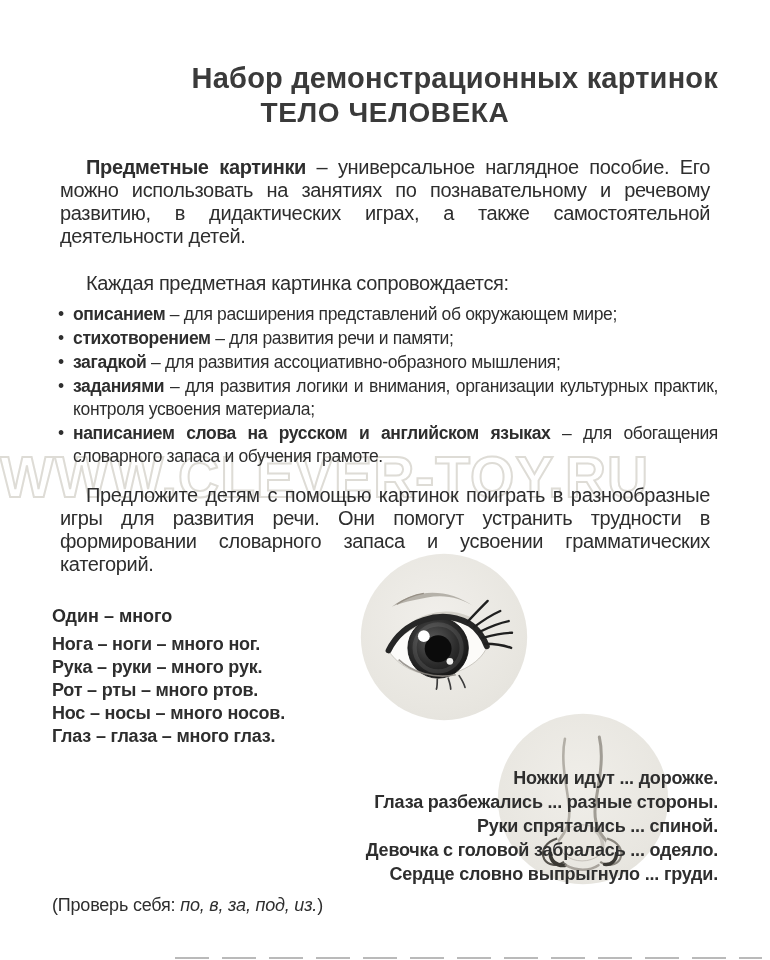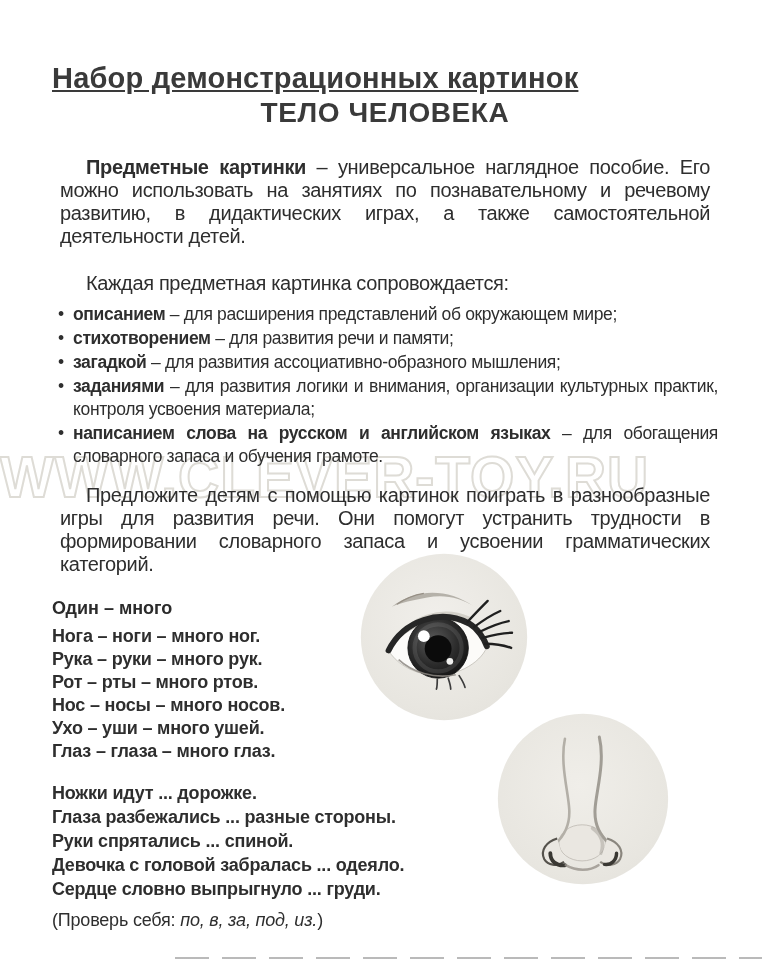--- a/index.html
+++ b/index.html
@@ -1,37 +1,37 @@
 <!DOCTYPE html>
 <html><head>
 <meta charset="utf-8">
 <style>
   html,body{margin:0;padding:0;background:#ffffff;}
   .page{position:relative;width:770px;height:960px;background:#ffffff;
         font-family:"Liberation Sans",sans-serif;color:#2e2e2e;overflow:hidden;}
   .content{position:relative;z-index:2;padding:60px 52px 0 52px;}
-  .title{font-size:29px;font-weight:700;text-align:left;color:#3a3a3a;line-height:36px;letter-spacing:.2px;text-decoration:underline;}
+  .title{font-size:29px;font-weight:700;text-align:right;color:#3a3a3a;line-height:36px;letter-spacing:.2px;}
   .subtitle{font-size:28px;font-weight:700;text-align:center;color:#3a3a3a;line-height:34px;letter-spacing:.6px;}
   .para{font-size:20px;line-height:23px;letter-spacing:-0.35px;text-align:justify;margin:8px;}
   .indent{text-indent:26px;}
   .intro{margin-top:26px;}
   .accompany-heading{margin-top:24px;}
   .bullets{margin-top:5px;}
   .bullet{position:relative;padding-left:21px;text-align:justify;
           font-size:17.5px;line-height:23px;letter-spacing:-0.35px;margin:1px 0;}
   .bullet::before{content:"•";position:absolute;left:6px;top:0;color:#2e2e2e;}
   .para b,.bullet b{font-weight:700;}
   .suggest{margin-top:16px;}
   .section-heading{font-size:18px;font-weight:700;line-height:24px;color:#2b2b2b;}
-  .one-many{margin-top:20px;}
+  .one-many{margin-top:28px;}
   .one-many .section-heading{margin-bottom:5px;}
   .list-line{font-size:18px;line-height:23px;letter-spacing:-0.2px;font-weight:bold;}
   .preposition{margin-top:18px;}
   .preposition .section-heading{margin-bottom:7px;}
-  .preposition .list-line{line-height:24px;}
+  .preposition .list-line{line-height:24px;text-align:right;}
   .check-line{font-size:18px;letter-spacing:-0.2px;margin-top:9px;}
   .check-line .it{font-style:italic;}
   .watermark{position:absolute;top:444px;left:0;width:100%;text-align:left;z-index:1;
              font-size:57px;font-weight:700;letter-spacing:1px;white-space:nowrap;
              color:transparent;-webkit-text-stroke:2px #dedcd6;}
   .illustration{position:absolute;z-index:1;}
   .eye-pos{left:360px;top:553px;}
   .nose-pos{left:497px;top:713px;}
   .scan-line{position:absolute;bottom:1px;left:175px;right:8px;height:2px;z-index:1;opacity:.55;
              background:repeating-linear-gradient(90deg,rgba(45,45,45,.6) 0 34px,transparent 34px 47px);}
@@ -120,21 +120,20 @@
     </div>
 
     <p class="para indent suggest">Предложите детям с помощью картинок поиграть в разнообразные игры для развития речи. Они помогут устранить трудности в формировании словарного запаса и усвоении грамматических категорий.</p>
 
     <div class="one-many">
       <div class="section-heading">Один – много</div>
       <div class="list-line">Нога – ноги – много ног.</div>
       <div class="list-line">Рука – руки – много рук.</div>
       <div class="list-line">Рот – рты – много ртов.</div>
       <div class="list-line">Нос – носы – много носов.</div>
-      <div class="list-line">Ухо – уши – много ушей.</div>
       <div class="list-line">Глаз – глаза – много глаз.</div>
     </div>
 
     <div class="preposition">
       <div class="list-line">Ножки идут ... дорожке.</div>
       <div class="list-line">Глаза разбежались ... разные стороны.</div>
       <div class="list-line">Руки спрятались ... спиной.</div>
       <div class="list-line">Девочка с головой забралась ... одеяло.</div>
       <div class="list-line">Сердце словно выпрыгнуло ... груди.</div>
       <div class="check-line"><span>(Проверь себя: </span><span class="it">по, в, за, под, из.</span><span>)</span></div>

